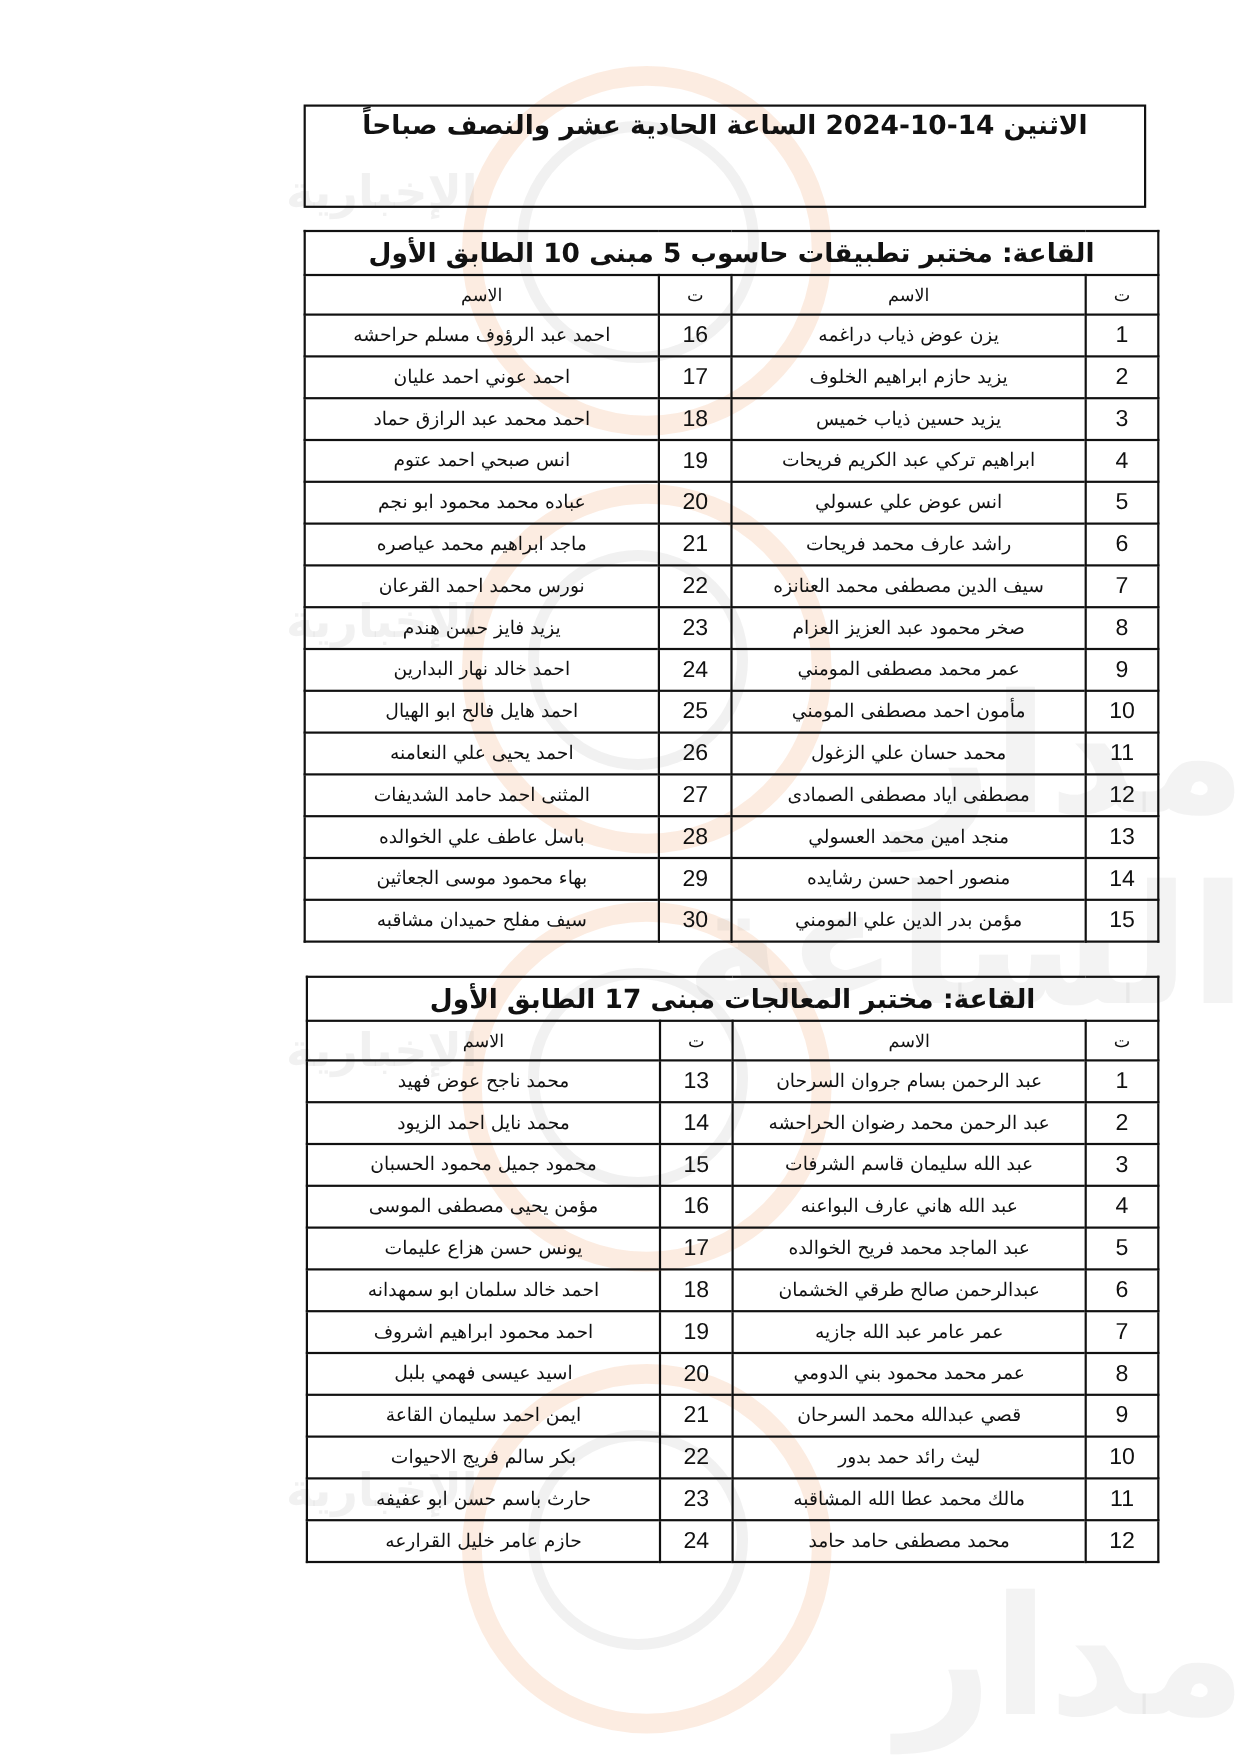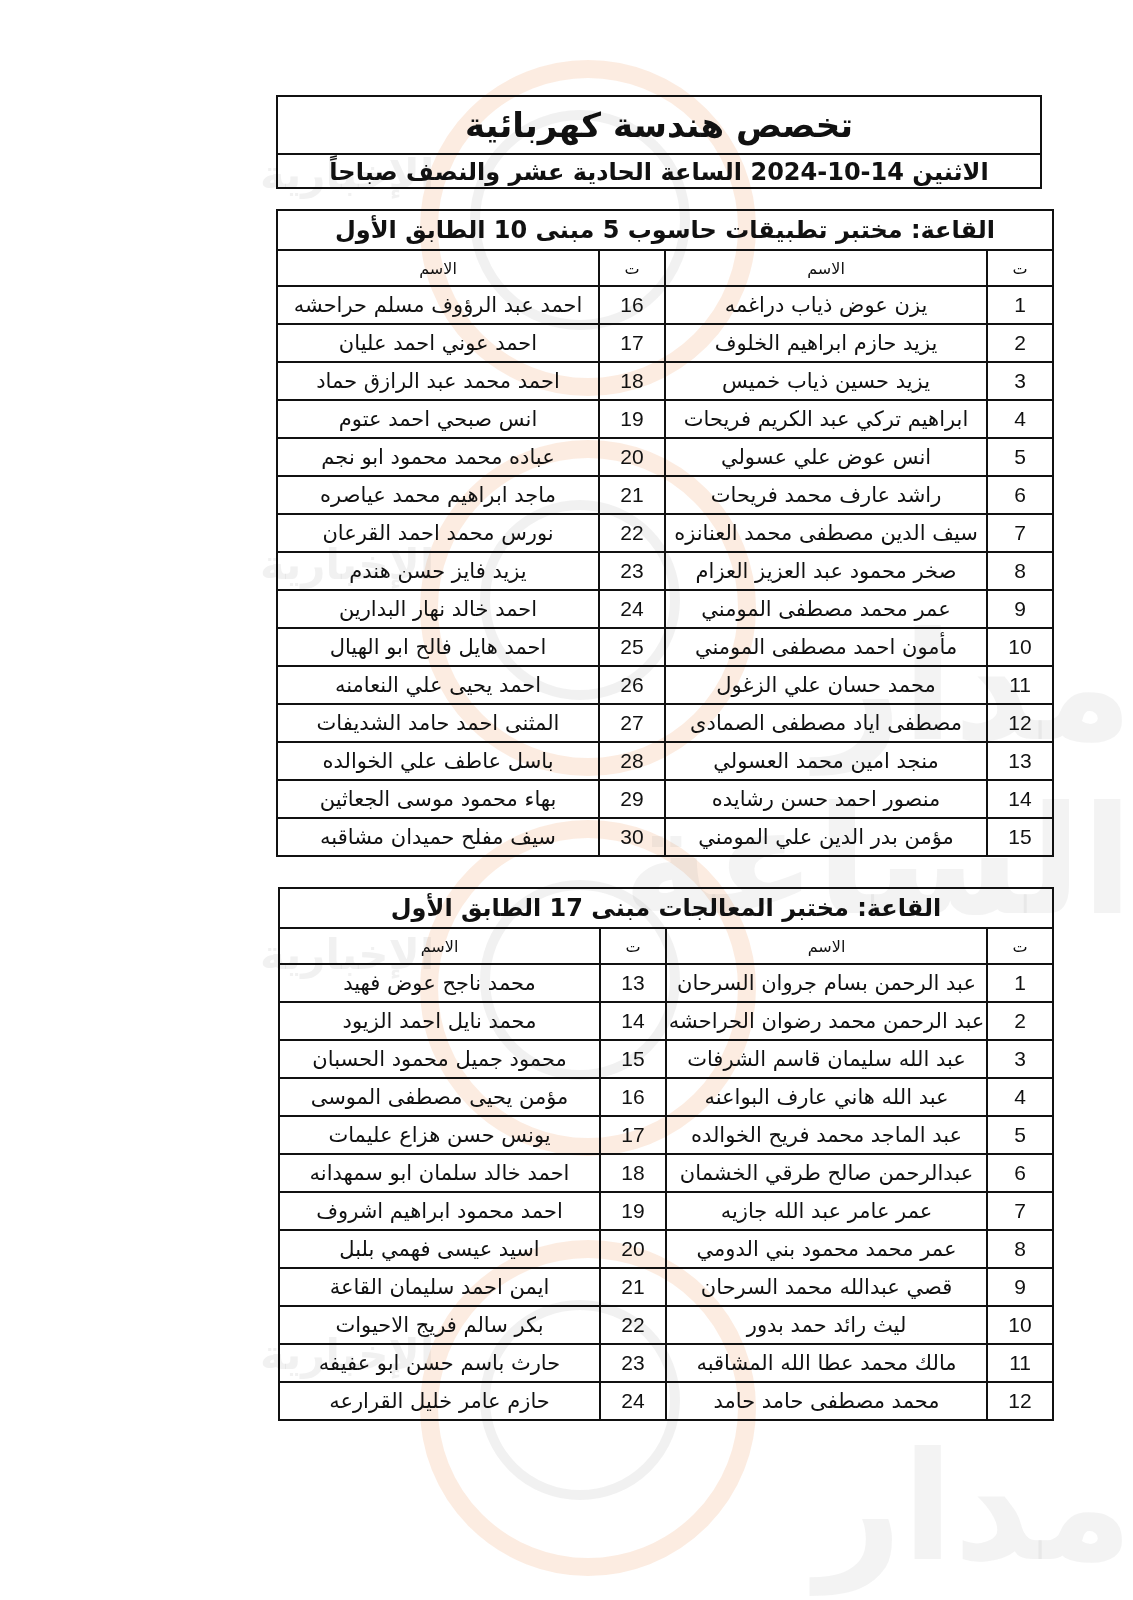--- a/index.html
+++ b/index.html
@@ -28,21 +28,21 @@
     table.roster {
       position: absolute; border-collapse: collapse; table-layout: fixed; direction: rtl;
       background: transparent;
     }
     table.roster td, table.roster th {
       border: 2px solid #111; text-align: center; padding: 0; overflow: hidden; white-space: nowrap;
     }
     table.roster .room-title { font-size: 24px; font-weight: bold; height: 38px; }
     table.roster .col-head { font-size: 16px; font-weight: normal; height: 34px; }
     table.roster td.num { font-family: "Liberation Sans", sans-serif; font-size: 21px; }
-    table.roster td.name { font-size: 21px; }
+    table.roster td.name { font-size: 17px; }
     table.roster tr.data-row td { height: 36px; }
   </style>
 </head>
 <body>
 
 <div class="watermark" style="left:0;top:0;width:1133px;height:1252px;">
   <div class="wm-ring" style="left:420px;top:60px;width:300px;height:300px;"></div>
   <div class="wm-clock" style="left:470px;top:110px;width:200px;height:200px;"></div>
   <div class="wm-ring" style="left:420px;top:440px;width:300px;height:300px;"></div>
   <div class="wm-clock" style="left:480px;top:500px;width:180px;height:180px;"></div>
@@ -54,21 +54,20 @@
   <div class="wm-small" style="left:260px;top:540px;">الإخبارية</div>
   <div class="wm-small" style="left:260px;top:930px;">الإخبارية</div>
   <div class="wm-small" style="left:260px;top:1330px;">الإخبارية</div>
   <div class="wm-text" style="left:270px;top:600px;">مدار الساعة</div>
   <div class="wm-text" style="left:270px;top:1420px;">مدار الساعة</div>
 </div>
 
 <div class="page">
 
   <div class="header-box">
-    <div class="header-title">تخصص هندسة كهربائية</div>
     <div class="header-sub">الاثنين 14-10-2024  الساعة الحادية عشر والنصف صباحاً</div>
   </div>
 
   <table class="roster" style="left:276px; top:209px; width:776px;">
     <colgroup>
       <col style="width:66px">
         <col style="width:322px">
         <col style="width:66px">
         <col style="width:322px">
     </colgroup>

